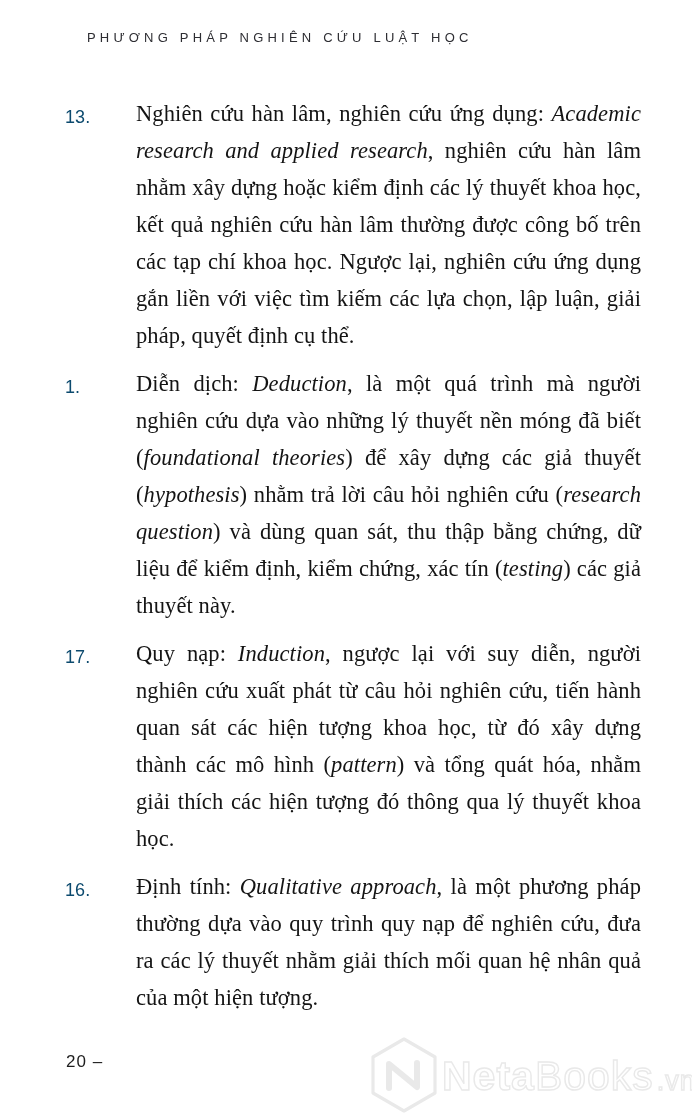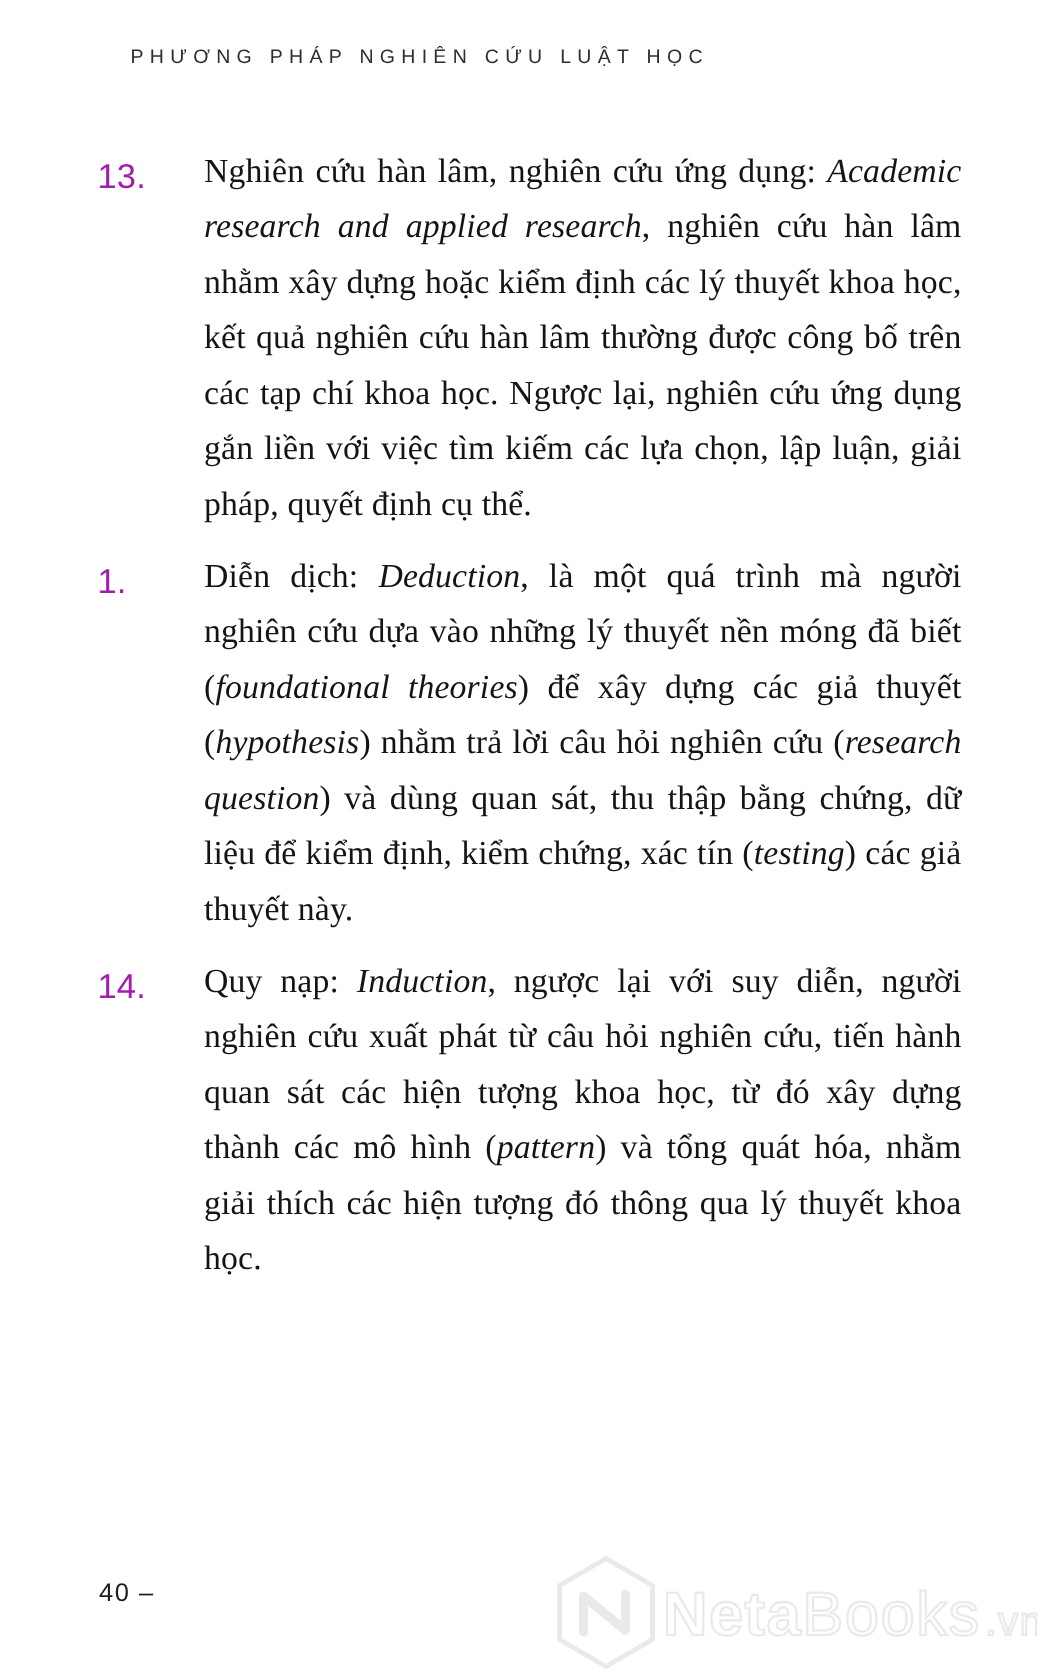--- a/index.html
+++ b/index.html
@@ -37,22 +37,22 @@
     font-size: 22.5px;
     line-height: 37px;
     margin-bottom: 11px;
     letter-spacing: 0.1px;
   }
   .item-number {
     position: absolute;
     left: 0;
     top: 4px;
     font-family: "Liberation Sans", "DejaVu Sans", sans-serif;
-    font-size: 23px;
-    color: #a21caf;
+    font-size: 18px;
+    color: #0c4a6e;
   }
   .seg-bold { font-weight: 400; }
   .seg-italic { font-style: italic; }
   .seg-normal { font-style: normal; }
   .page-footer {
     position: absolute;
     left: 66px;
     top: 1052px;
     font-family: "Liberation Sans", "DejaVu Sans", sans-serif;
     font-size: 17px;
@@ -78,29 +78,33 @@
       <span class="item-number">13.</span>
       <span class="item-text"><span class="seg-bold">Nghiên cứu hàn lâm, nghiên cứu ứng dụng: </span><span class="seg-italic">Academic research and applied research</span><span class="seg-normal">, nghiên cứu hàn lâm nhằm xây dựng hoặc kiểm định các lý thuyết khoa học, kết quả nghiên cứu hàn lâm thường được công bố trên các tạp chí khoa học. Ngược lại, nghiên cứu ứng dụng gắn liền với việc tìm kiếm các lựa chọn, lập luận, giải pháp, quyết định cụ thể.</span></span>
     </div>
 
     <div class="item">
       <span class="item-number">1.</span>
       <span class="item-text"><span class="seg-bold">Diễn dịch: </span><span class="seg-italic">Deduction</span><span class="seg-normal">, là một quá trình mà người nghiên cứu dựa vào những lý thuyết nền móng đã biết (</span><span class="seg-italic">foundational theories</span><span class="seg-normal">) để xây dựng các giả thuyết (</span><span class="seg-italic">hypothesis</span><span class="seg-normal">) nhằm trả lời câu hỏi nghiên cứu (</span><span class="seg-italic">research question</span><span class="seg-normal">) và dùng quan sát, thu thập bằng chứng, dữ liệu để kiểm định, kiểm chứng, xác tín (</span><span class="seg-italic">testing</span><span class="seg-normal">) các giả thuyết này.</span></span>
     </div>
 
     <div class="item">
-      <span class="item-number">14.</span>
+      <span class="item-number">17.</span>
       <span class="item-text"><span class="seg-bold">Quy nạp: </span><span class="seg-italic">Induction</span><span class="seg-normal">, ngược lại với suy diễn, người nghiên cứu xuất phát từ câu hỏi nghiên cứu, tiến hành quan sát các hiện tượng khoa học, từ đó xây dựng thành các mô hình (</span><span class="seg-italic">pattern</span><span class="seg-normal">) và tổng quát hóa, nhằm giải thích các hiện tượng đó thông qua lý thuyết khoa học.</span></span>
     </div>
 
+    <div class="item">
+      <span class="item-number">16.</span>
+      <span class="item-text"><span class="seg-bold">Định tính: </span><span class="seg-italic">Qualitative approach</span><span class="seg-normal">, là một phương pháp thường dựa vào quy trình quy nạp để nghiên cứu, đưa ra các lý thuyết nhằm giải thích mối quan hệ nhân quả của một hiện tượng.</span></span>
+    </div>
 
   </div>
 
   <div class="page-footer">
-    <span>40 –</span>
+    <span>20 –</span>
   </div>
 
   <svg class="watermark" width="334" height="86" viewBox="0 0 334 86" aria-hidden="true">
     <g fill="none" stroke="#e9e9e9" stroke-width="3.2" stroke-linejoin="round" stroke-linecap="round">
       <path d="M46 5 L77 23 L77 59 L46 77 L15 59 L15 23 Z"></path>
       <path d="M31 54 L31 30 L59 53 L59 29" stroke-width="6"></path>
     </g>
     <text x="84" y="56" font-family="Liberation Sans, DejaVu Sans, sans-serif" font-size="41" font-weight="700" letter-spacing="1" fill="#ffffff" stroke="#e9e9e9" stroke-width="1.4">
       <tspan>Neta</tspan><tspan font-weight="400">Books</tspan><tspan font-size="27" font-weight="400" dx="3">.vn</tspan>
     </text>

